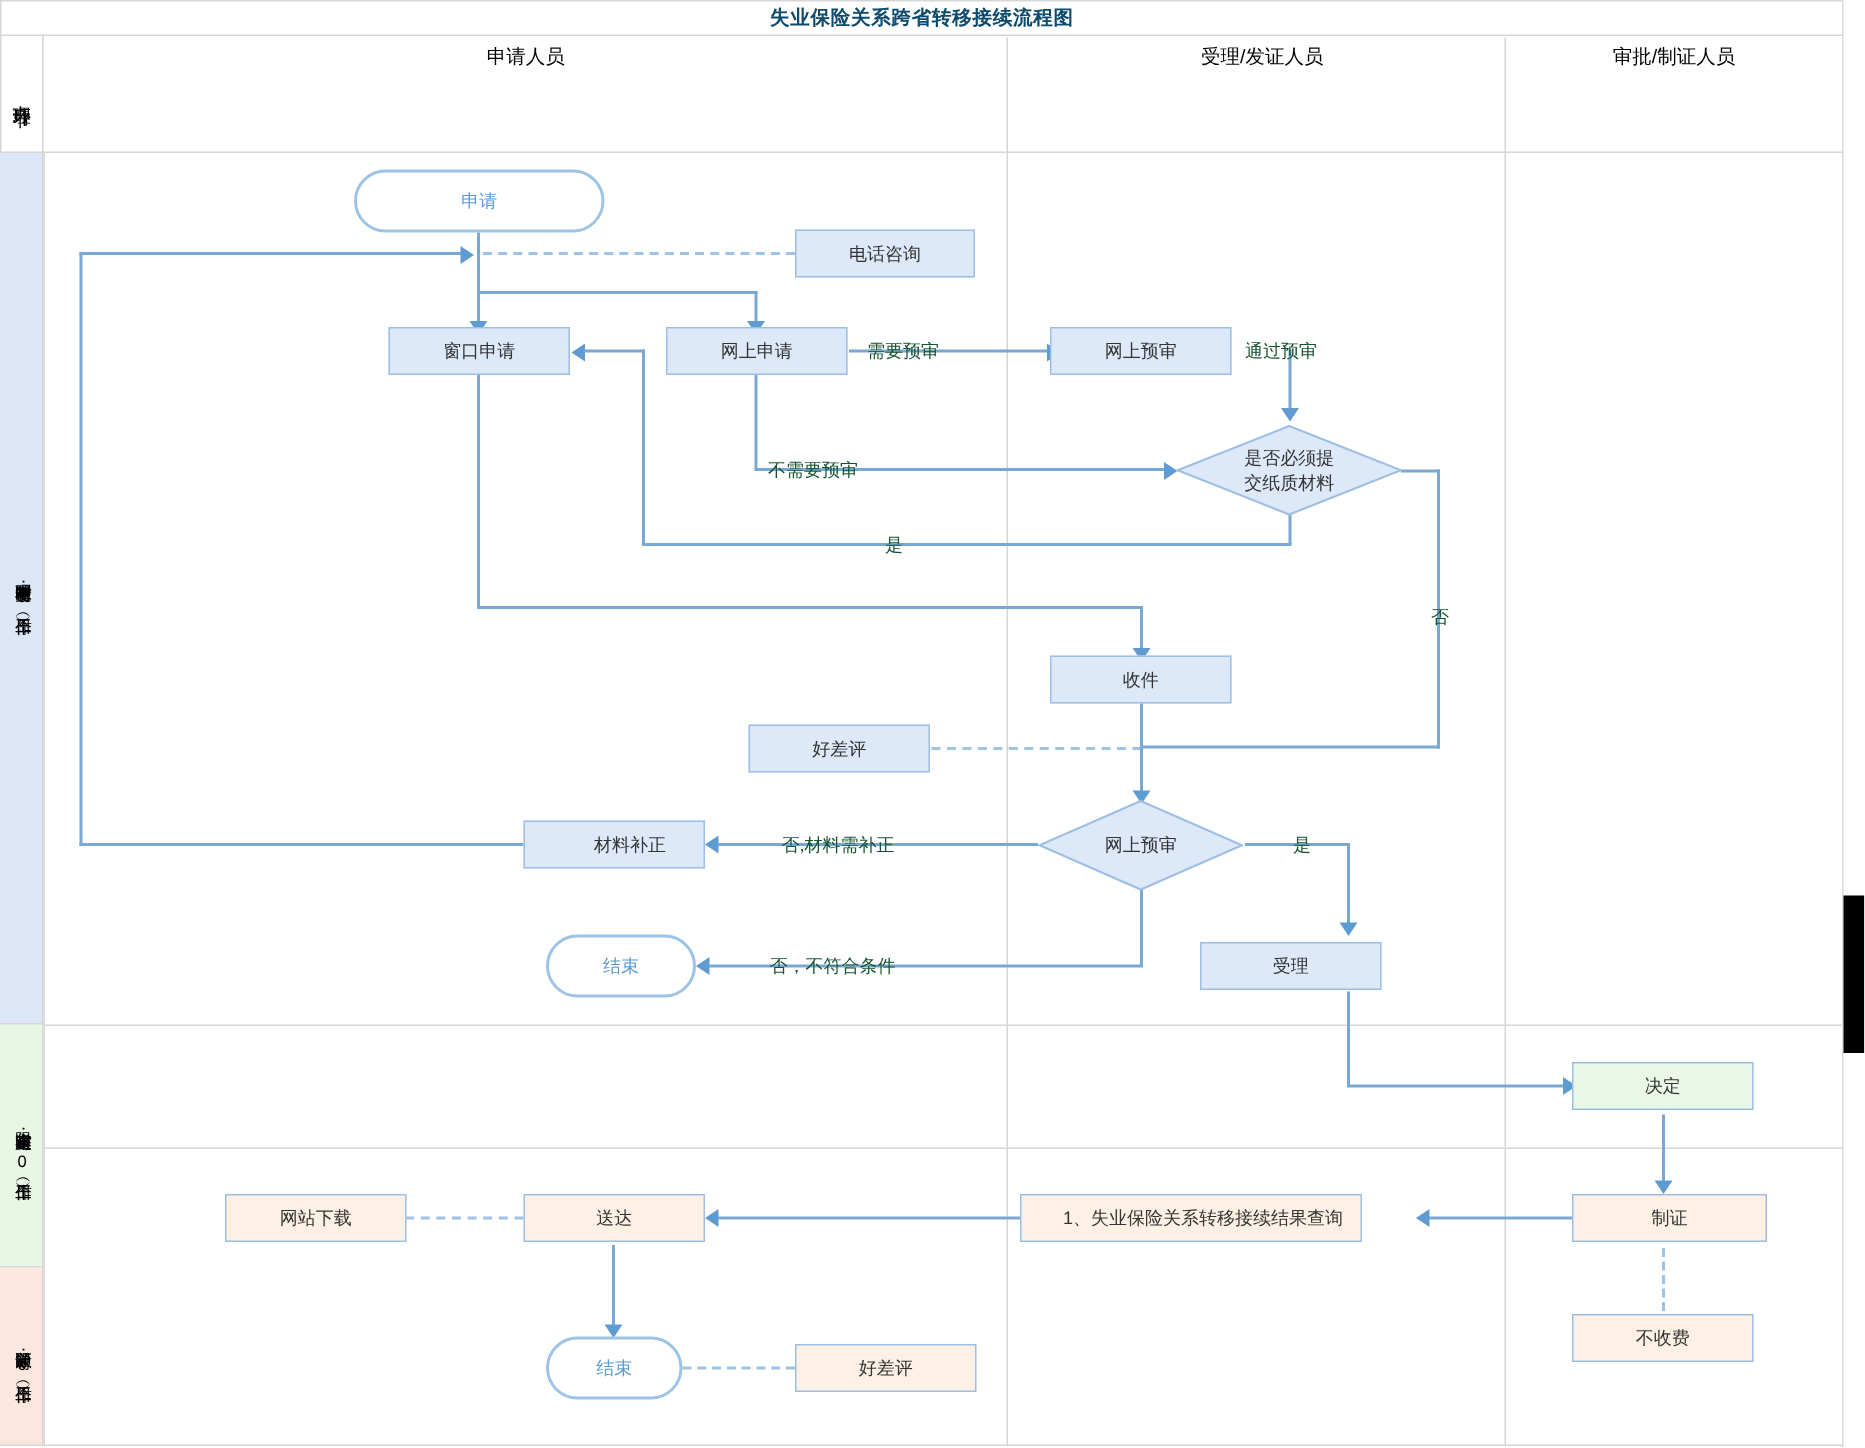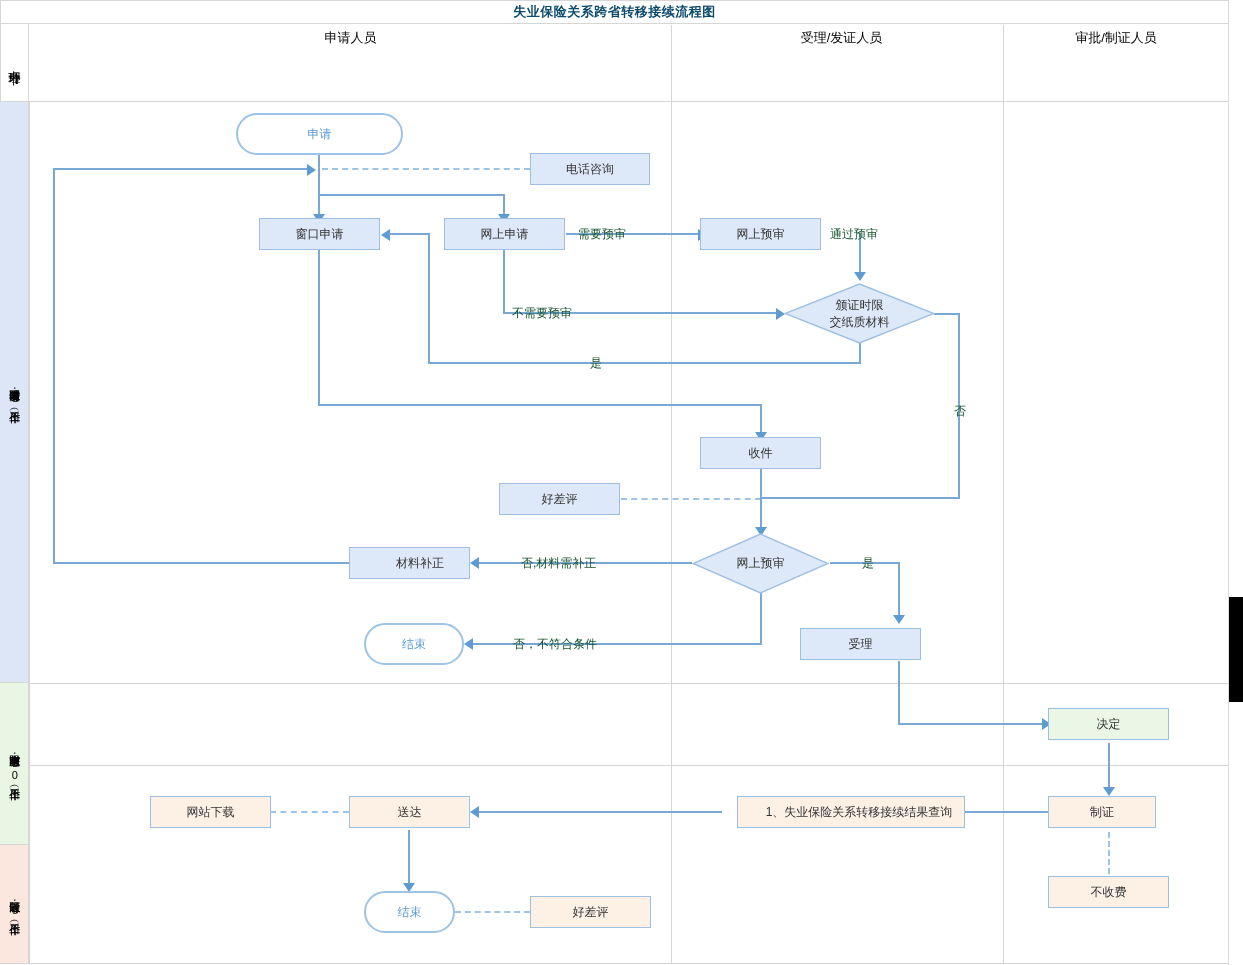--- a/index.html
+++ b/index.html
@@ -214,21 +214,21 @@
 
   <div class="node proc" style="left:700px;top:218px;width:121px;height:32px;">
     <span>网上预审</span>
   </div>
 
   <div class="diamond" style="left:784px;top:283px;width:151px;height:61px;">
     <svg width="151" height="61" viewBox="0 0 151 61">
       <polygon points="75.5,1 150,30.5 75.5,60 1,30.5" fill="#dde8f8" stroke="#9dbfe3" stroke-width="1.4"></polygon>
     </svg>
     <div class="dlabel">
-      <div>颁证时限</div>
+      <div>是否必须提</div>
       <div>交纸质材料</div>
     </div>
   </div>
 
   <div class="node proc" style="left:700px;top:437px;width:121px;height:32px;">
     <span>收件</span>
   </div>
 
   <div class="node proc" style="left:499px;top:483px;width:121px;height:32px;">
     <span>好差评</span>
@@ -252,29 +252,29 @@
   </div>
 
   <div class="node proc" style="left:800px;top:628px;width:121px;height:32px;">
     <span>受理</span>
   </div>
 
   <div class="node proc-green" style="left:1048px;top:708px;width:121px;height:32px;">
     <span>决定</span>
   </div>
 
-  <div class="node proc-peach" style="left:1048px;top:796px;width:108px;height:32px;">
+  <div class="node proc-peach" style="left:1048px;top:796px;width:130px;height:32px;">
     <span>制证</span>
   </div>
 
   <div class="node proc-peach" style="left:1048px;top:876px;width:121px;height:32px;">
     <span>不收费</span>
   </div>
 
-  <div class="node proc-peach" style="left:737px;top:796px;width:228px;height:32px;padding-left:16px;">
+  <div class="node proc-peach" style="left:680px;top:796px;width:228px;height:32px;padding-left:16px;">
     <span>1、失业保险关系转移接续结果查询</span>
   </div>
 
   <div class="node proc-peach" style="left:349px;top:796px;width:121px;height:32px;">
     <span>送达</span>
   </div>
 
   <div class="node proc-peach" style="left:150px;top:796px;width:121px;height:32px;">
     <span>网站下载</span>
   </div>

